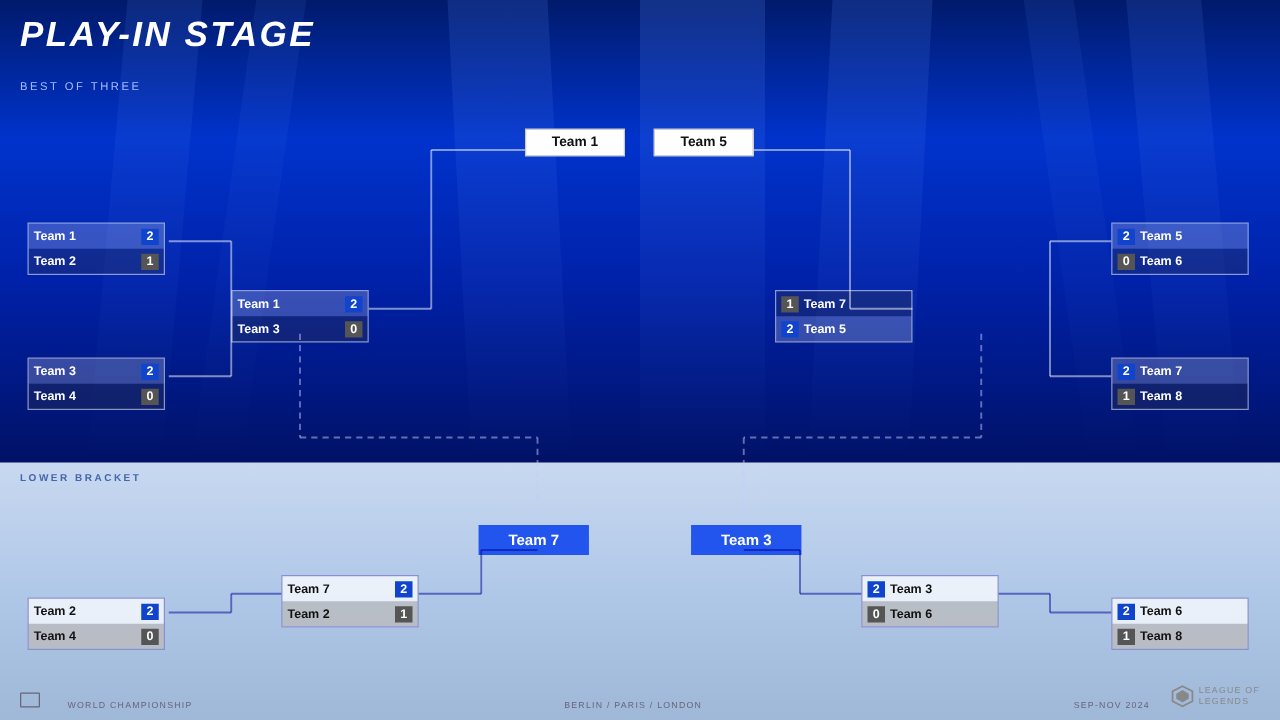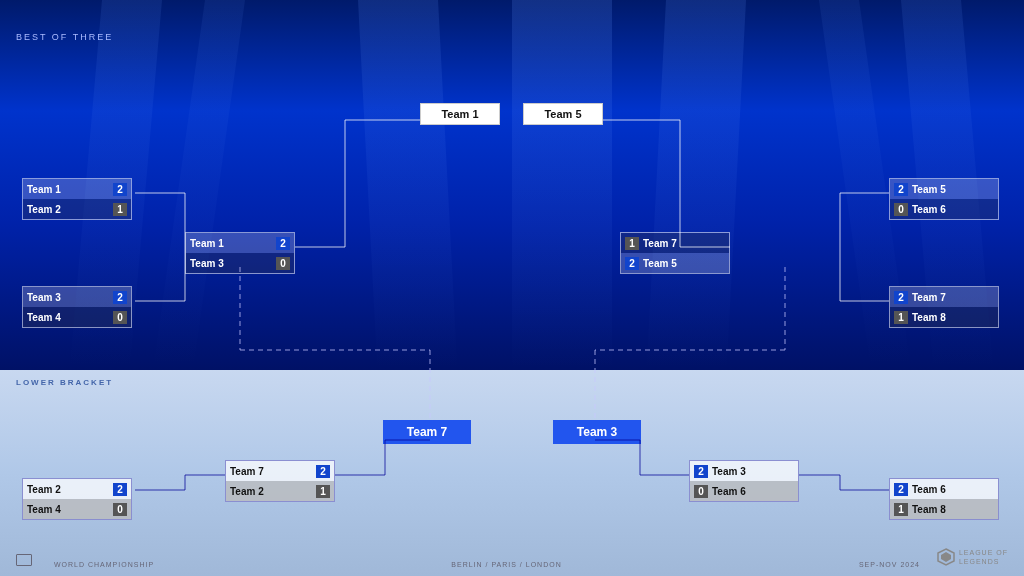--- a/index.html
+++ b/index.html
@@ -207,20 +207,21 @@
   <div class="ray" style="left:20%; transform: skewX(-8deg); opacity:0.3; width:40px;"></div>
   <div class="ray" style="left:35%; transform: skewX(3deg); opacity:0.5; width:80px;"></div>
   <div class="ray" style="left:50%; transform: skewX(0deg); opacity:0.6; width:100px;"></div>
   <div class="ray" style="left:65%; transform: skewX(-3deg); opacity:0.5; width:80px;"></div>
   <div class="ray" style="left:80%; transform: skewX(8deg); opacity:0.3; width:40px;"></div>
   <div class="ray" style="left:88%; transform: skewX(5deg); opacity:0.4;"></div>
 </div>
 <div class="bg-lower"></div>
 
 <div class="header">
+  <div class="title">PLAY-IN STAGE</div>
   <div class="subtitle">BEST OF THREE</div>
 </div>
 
 <div class="section-label" style="top: 378px; left: 16px;">LOWER BRACKET</div>
 
 <svg class="lines">
 
   <line x1="135" y1="193" x2="185" y2="193" stroke="rgba(255,255,255,0.5)" stroke-width="1.5"></line>
   <line x1="185" y1="193" x2="185" y2="247" stroke="rgba(255,255,255,0.5)" stroke-width="1.5"></line>
 

